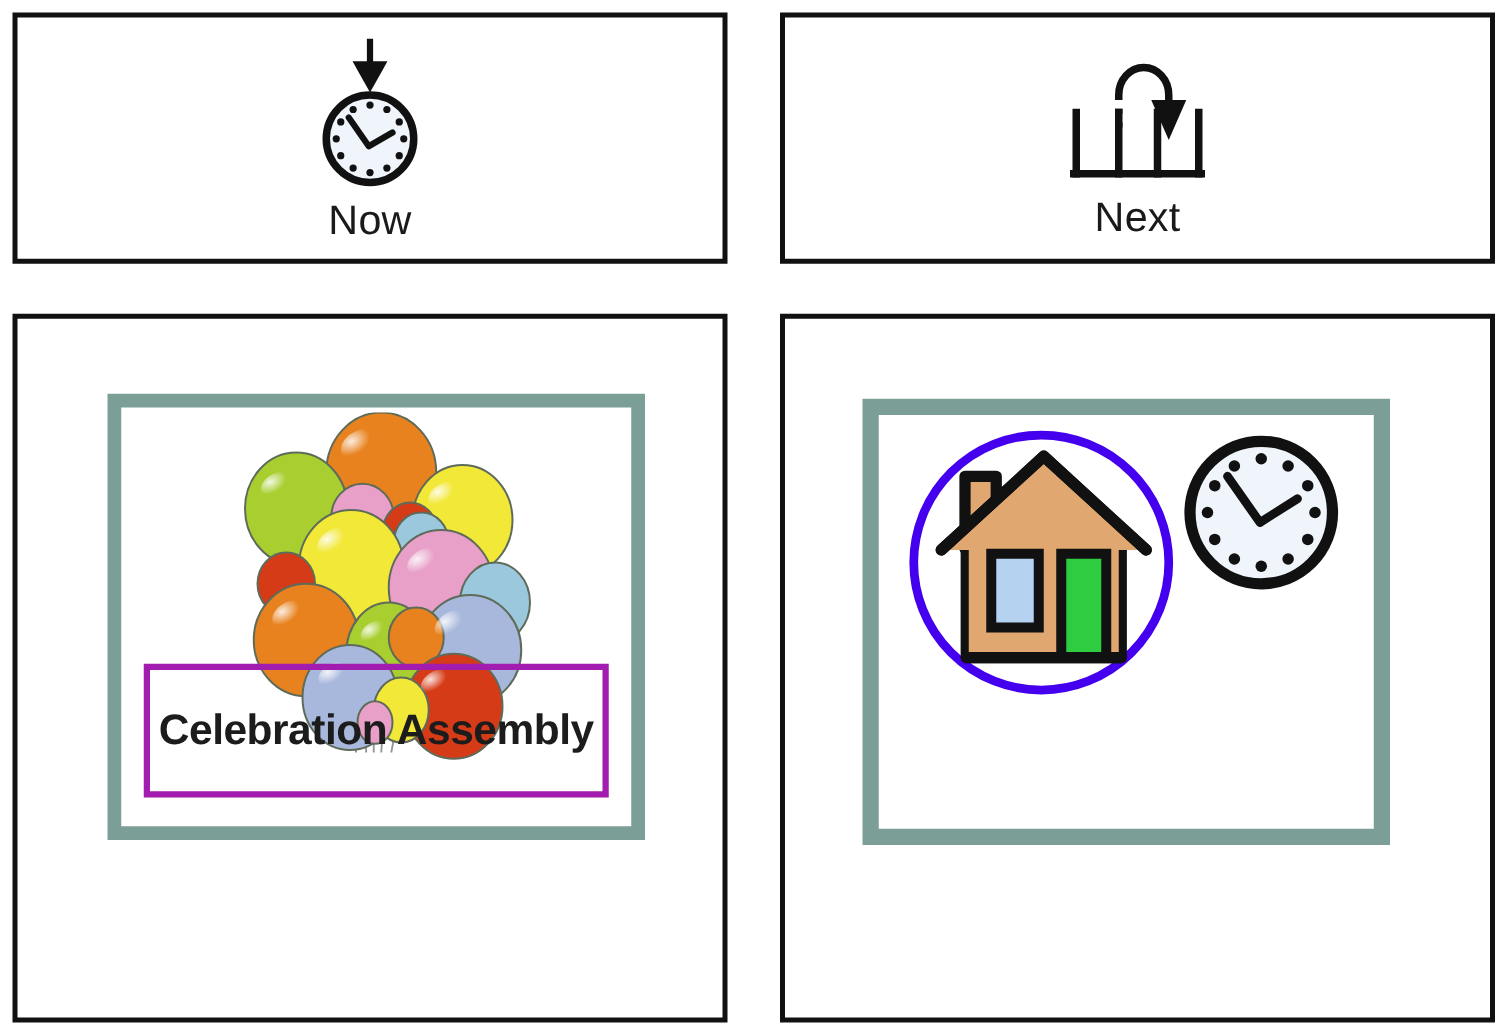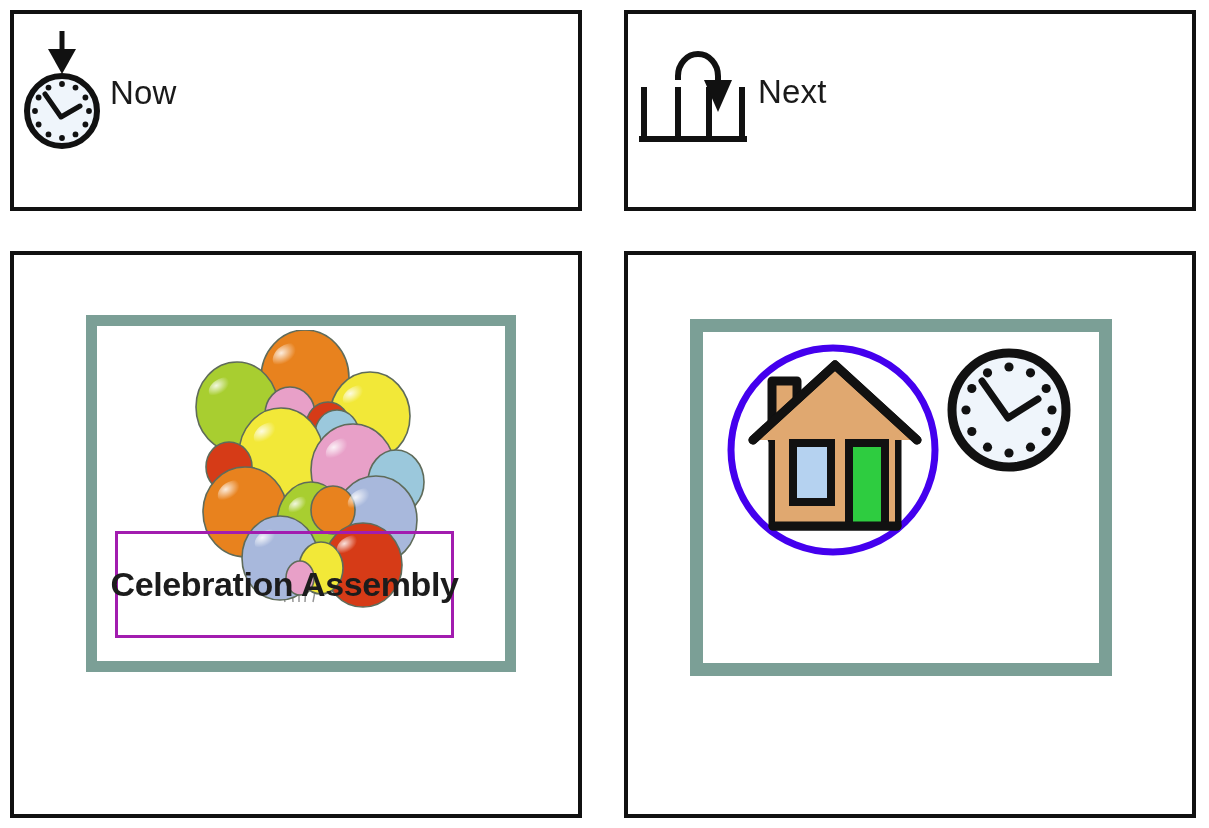--- a/index.html
+++ b/index.html
@@ -34,20 +34,21 @@
   .panel-header-next { left: 624px; top: 10px;  width: 572px; height: 201px; }
   .panel-body-now    { left: 10px;  top: 251px; width: 572px; height: 567px; }
   .panel-body-next   { left: 624px; top: 251px; width: 572px; height: 567px; }
 
   
   .header-stack {
     position: absolute;
     left: 0; right: 0;
     top: 14px;
     display: flex;
+    flex-direction: column;
     align-items: center;
   }
   .header-icon { display: block; }
   .header-label {
     font-size: 33px;
     font-weight: 400;
     color: #1a1a1a;
     line-height: 1.05;
     letter-spacing: .2px;
     margin-top: 2px;
@@ -91,23 +92,23 @@
     position: absolute;
     box-sizing: border-box;
     display: flex;
     align-items: center;
     justify-content: center;
     background: transparent;
   }
   .caption-now {
     left: 18px;
     bottom: 23px;
-    width: 339px;
+    width: 372px;
     height: 107px;
-    border: 3px solid #a21caf;
+    border: 5px solid #a21caf;
   }
   .caption-next {
     left: 9px;
     bottom: 22px;
     width: 374px;
     height: 116px;
     border: 6px solid #7b9f96;
   }
   .caption-text {
     font-weight: 700;

